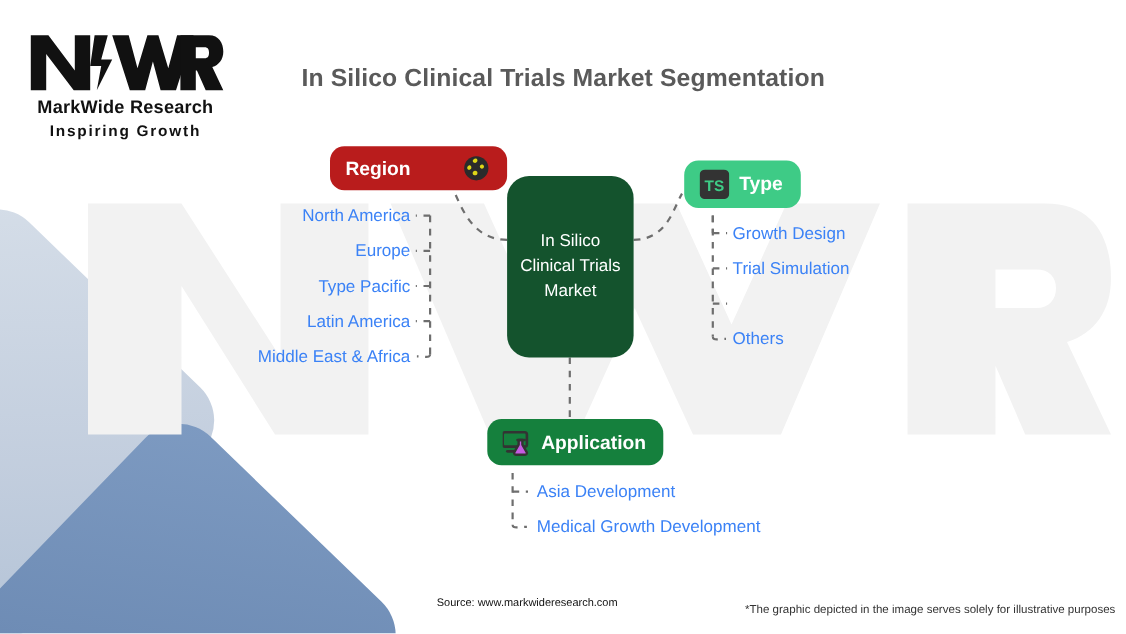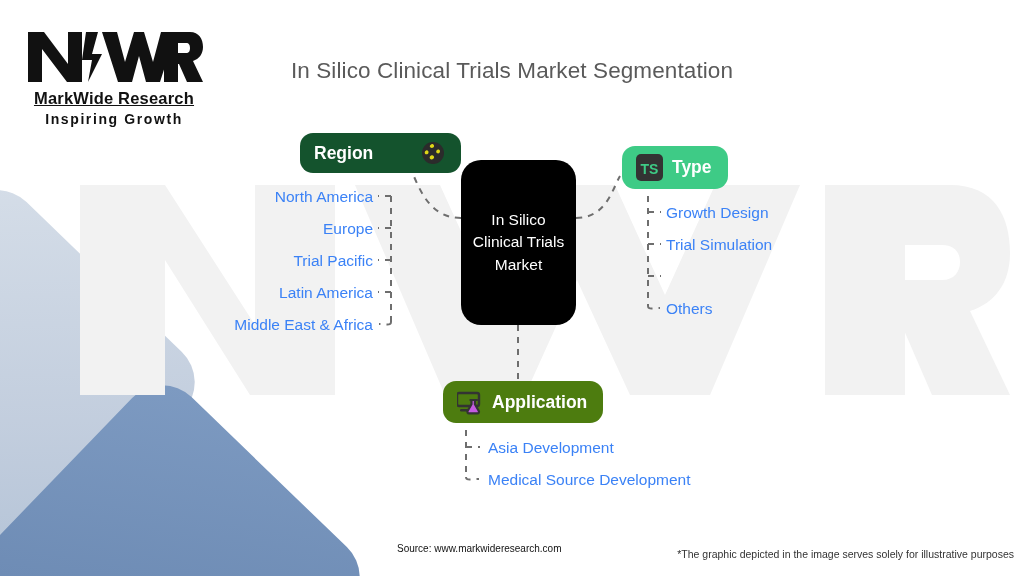--- a/index.html
+++ b/index.html
@@ -50,70 +50,70 @@
     left: 24px; top: 26px;
     width: 180px; height: 100px;
   }
   #logo svg { display: block; }
   .logo-word {
     text-align: center;
     font-weight: bold;
     color: #111;
     letter-spacing: .2px;
   }
-  #logo-name { font-size: 16.5px; margin-top: 1px; text-decoration: underline; }
+  #logo-name { font-size: 16.5px; margin-top: 1px; }
   #logo-tag  { font-size: 14px; letter-spacing: 1.6px; margin-top: 3px; font-weight: bold; }
 
   
   #chart-title {
     position: absolute;
     left: 0; right: 0; top: 58px;
     text-align: center;
     font-size: 22.5px;
     color: #5a5a5a;
-    font-weight: normal;
+    font-weight: bold;
     letter-spacing: .1px;
   }
 
   
   #connectors {
     position: absolute; left: 0; top: 0;
     width: 1024px; height: 576px;
     pointer-events: none;
   }
 
   
   #center-node {
     position: absolute;
     left: 461px; top: 160px;
     width: 115px; height: 165px;
-    background: #000000;
+    background: #14532d;
     border-radius: 20px;
     display: flex; align-items: center; justify-content: center;
     text-align: center;
     color: #ffffff;
     font-size: 15.5px;
     line-height: 1.45;
     padding: 6px;
   }
 
   
   .badge {
     position: absolute;
     display: flex; align-items: center; gap: 9px;
     border-radius: 13px;
     padding: 8px 16px 8px 14px;
     color: #ffffff;
     font-size: 17.5px;
     font-weight: bold;
     white-space: nowrap;
   }
-  #badge-region      { left: 300px; top: 133px; background: #14532d; gap: 48px; }
+  #badge-region      { left: 300px; top: 133px; background: #b91c1c; gap: 48px; }
   #badge-type        { left: 622px; top: 146px; background: #3ecb86; }
-  #badge-application { left: 443px; top: 381px; background: #4d7c0f; }
+  #badge-application { left: 443px; top: 381px; background: #15803d; }
   .badge .badge-ico { display: flex; align-items: center; }
 
   
   .leaf {
     position: absolute;
     font-size: 15.5px;
     color: #3b82f6;
     white-space: nowrap;
     line-height: 1;
   }
@@ -213,21 +213,21 @@
           <path d="M5.2 9.4 c1.5 -.4 2.6 .9 2.3 2.3 -.3 1.5 -2.3 2.2 -3.3 1.2 -.95 -.95 -.45 -3.1 1 -3.5 Z"></path>
           <path d="M17.6 8.6 c1.6 .5 1.9 2.5 .7 3.4 -1.2 .9 -3 .1 -3.1 -1.3 -.1 -1.2 1.1 -2.5 2.4 -2.1 Z"></path>
           <path d="M10.6 14.2 c1.8 -.3 3 1.4 2.3 2.9 -.7 1.6 -3.2 1.8 -4 .3 -.7 -1.3 .2 -2.9 1.7 -3.2 Z"></path>
         </g>
       </svg>
     </span>
   </div>
 
   <div class="leaf right-align" style="left:373px; top:189px;">North America</div>
   <div class="leaf right-align" style="left:373px; top:221px;">Europe</div>
-  <div class="leaf right-align" style="left:373px; top:253px;">Trial Pacific</div>
+  <div class="leaf right-align" style="left:373px; top:253px;">Type Pacific</div>
   <div class="leaf right-align" style="left:373px; top:285px;">Latin America</div>
   <div class="leaf right-align" style="left:373px; top:317px;">Middle East &amp; Africa</div>
 
   <div class="badge" id="badge-type">
     <span class="badge-ico">
       <svg width="27" height="27" viewBox="0 0 27 27">
         <rect x="0" y="0" width="27" height="27" rx="5" fill="#333333"></rect>
         <text x="13.5" y="19.5" text-anchor="middle" font-family="Liberation Sans, sans-serif" font-size="14" font-weight="bold" fill="#3ecb86">TS</text>
       </svg>
     </span>
@@ -244,18 +244,18 @@
         <path d="M2 4 h18 a2 2 0 0 1 2 2 v9 a2 2 0 0 1 -2 2 h-18 a2 2 0 0 1 -2 -2 v-9 a2 2 0 0 1 2 -2 z" fill="none" stroke="#333333" stroke-width="2.4"></path>
         <rect x="3" y="20" width="9" height="2.6" rx="1.3" fill="#333333"></rect>
         <path d="M14.5 11 v4.2 L10.6 22 a1.6 1.6 0 0 0 1.4 2.4 h8.4 a1.6 1.6 0 0 0 1.4 -2.4 l-3.9 -6.8 V11 z" fill="#c45ce1" stroke="#333333" stroke-width="2.2" stroke-linejoin="round"></path>
         <path d="M13.4 11 h6.6" stroke="#333333" stroke-width="2.2" stroke-linecap="round"></path>
       </svg>
     </span>
     <span>Application</span>
   </div>
 
   <div class="leaf" style="left:488px; top:440px;">Asia Development</div>
-  <div class="leaf" style="left:488px; top:472px;">Medical Source Development</div>
+  <div class="leaf" style="left:488px; top:472px;">Medical Growth Development</div>
 
   <div id="source-note">Source: www.markwideresearch.com</div>
   <div id="disclaimer">*The graphic depicted in the image serves solely for illustrative purposes</div>
 
 </div>
 
 </body></html>

